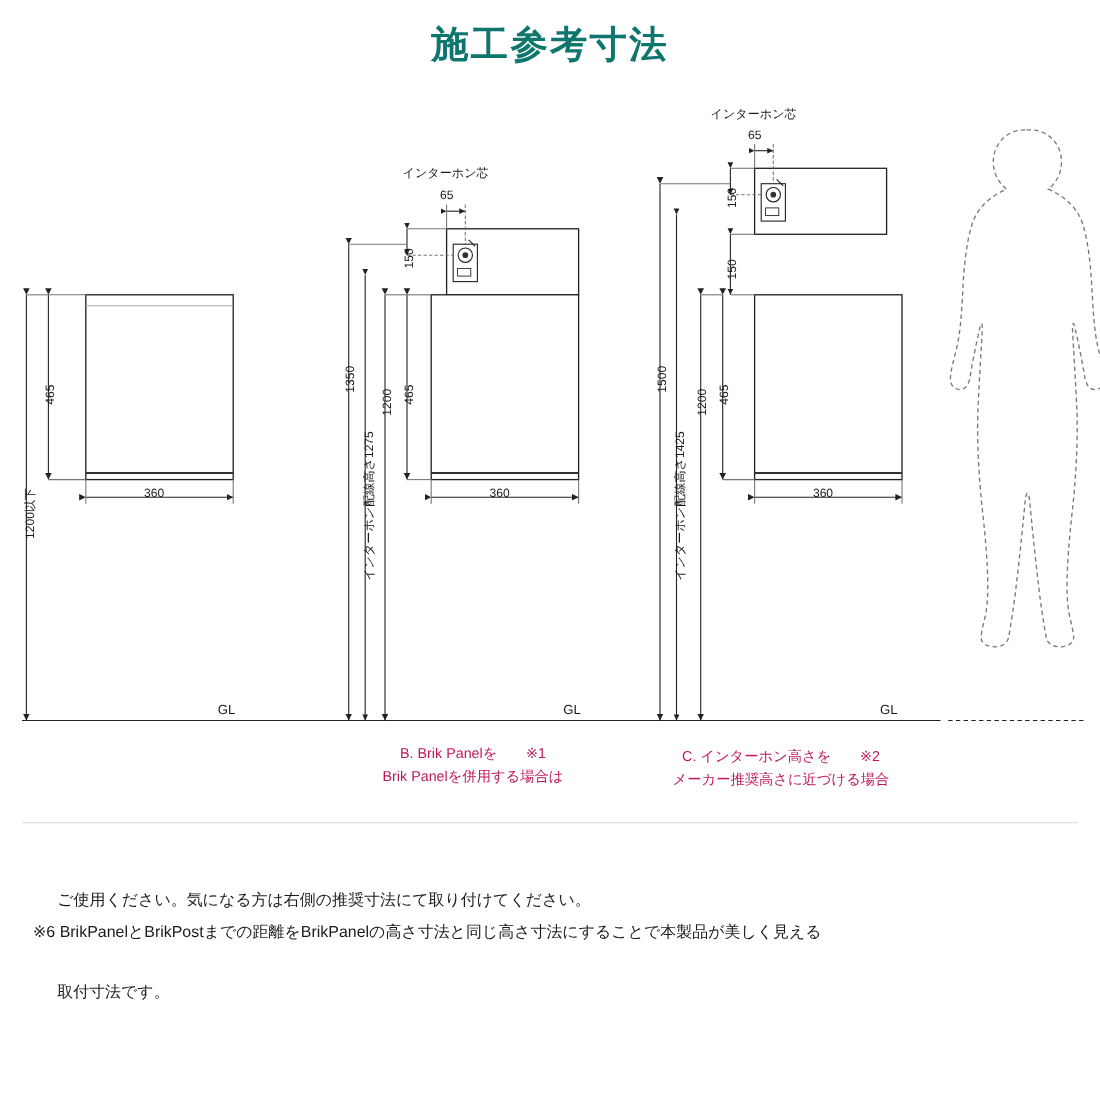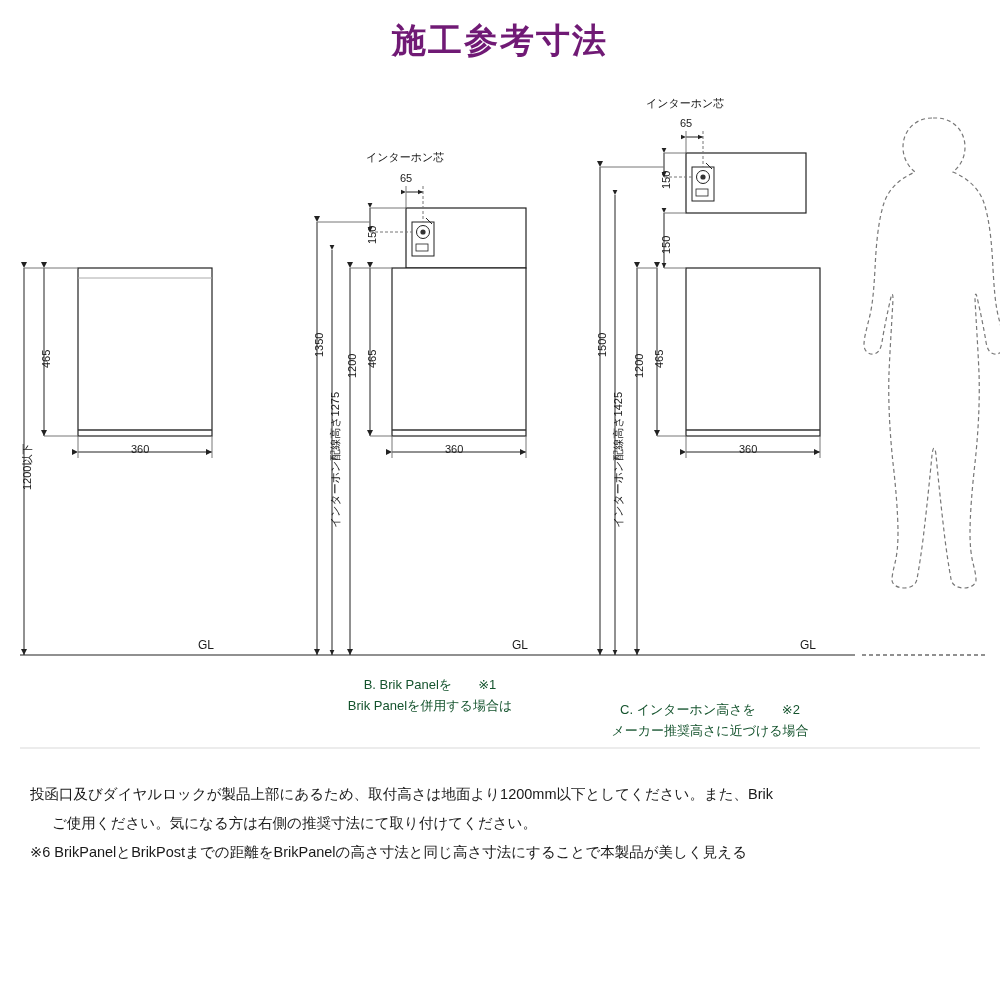--- a/index.html
+++ b/index.html
@@ -7,44 +7,44 @@
     width:1000px;height:1000px;
     background:#ffffff;
     font-family:"Liberation Sans","DejaVu Sans",sans-serif;
     color:#1a1a1a;
     position:relative;
     overflow:hidden;
   }
 
   .title{
     position:absolute;top:18px;left:0;width:1000px;text-align:center;
-    font-size:34px;font-weight:bold;letter-spacing:2px;color:#701a75;
+    font-size:34px;font-weight:bold;letter-spacing:2px;color:#0f766e;
   }
 
   .diagram{position:absolute;top:0;left:0;width:1000px;height:760px;}
 
   svg.sheet{position:absolute;top:0;left:0;width:1000px;height:1000px;}
 
   .lbl{
     position:absolute;font-size:11px;color:#1a1a1a;white-space:nowrap;
   }
   .lbl.v{
     transform-origin:0 0;
     transform:rotate(-90deg);
   }
   .caption{
-    position:absolute;font-size:13px;color:#14532d;text-align:center;
+    position:absolute;font-size:13px;color:#be185d;text-align:center;
     line-height:1.6;white-space:nowrap;
   }
   .notes{
     position:absolute;left:30px;top:780px;width:950px;
     font-size:14.5px;line-height:2.0;color:#1a1a1a;
   }
   .notes p{margin:0;}
-  .notes .ind{padding-left:22px;}
+  .notes .ind{padding-left:22px;margin-top:25px;}
 </style>
 </head>
 <body>
 
 <div class="title">施工参考寸法</div>
 
 <div class="diagram">
 
   <svg class="sheet" viewBox="0 0 1000 1000">
     <defs>
@@ -190,24 +190,24 @@
   <div class="lbl" style="left:198px;top:638px;font-size:12px;">GL</div>
   <div class="lbl" style="left:512px;top:638px;font-size:12px;">GL</div>
   <div class="lbl" style="left:800px;top:638px;font-size:12px;">GL</div>
 
 
   <div class="caption" style="left:305px;top:675px;width:250px;">
     <span>B. Brik Panelを</span><span style="display:inline-block;width:26px;"></span><span>※1</span><br>
     <span>Brik Panelを併用する場合は</span>
   </div>
 
-  <div class="caption" style="left:570px;top:700px;width:280px;">
+  <div class="caption" style="left:570px;top:678px;width:280px;">
     <span>C. インターホン高さを</span><span style="display:inline-block;width:26px;"></span><span>※2</span><br>
     <span>メーカー推奨高さに近づける場合</span>
   </div>
 
 </div>
 
 <div class="notes">
-  <p>投函口及びダイヤルロックが製品上部にあるため、取付高さは地面より1200mm以下としてください。また、Brik</p>
   <p class="ind">ご使用ください。気になる方は右側の推奨寸法にて取り付けてください。</p>
   <p>※6 BrikPanelとBrikPostまでの距離をBrikPanelの高さ寸法と同じ高さ寸法にすることで本製品が美しく見える</p>
+  <p class="ind">取付寸法です。</p>
 </div>
 
 </body></html>

